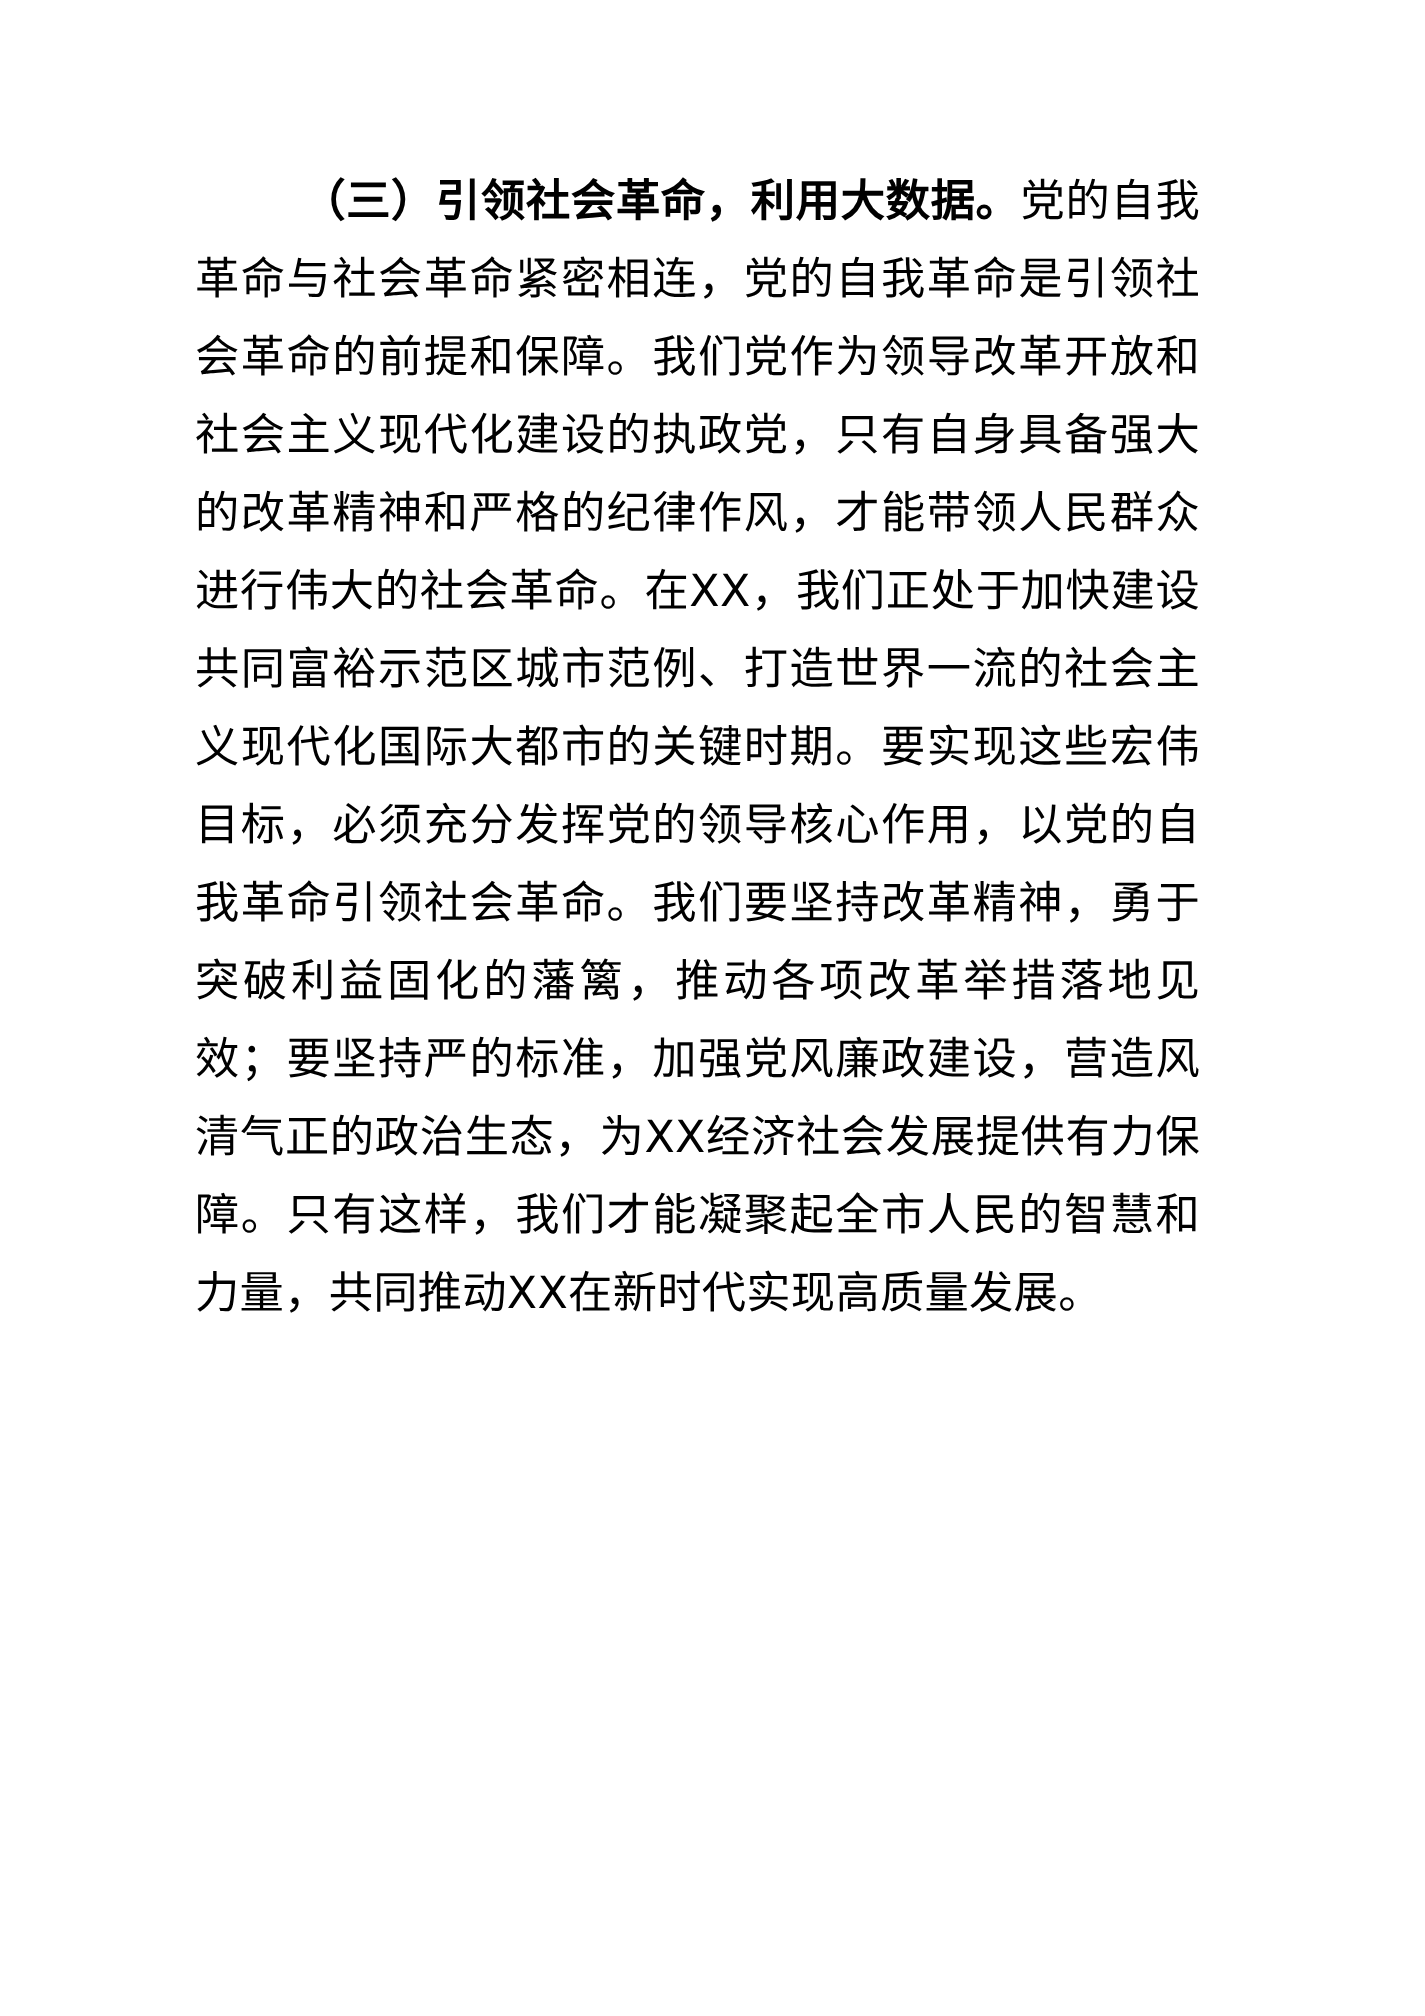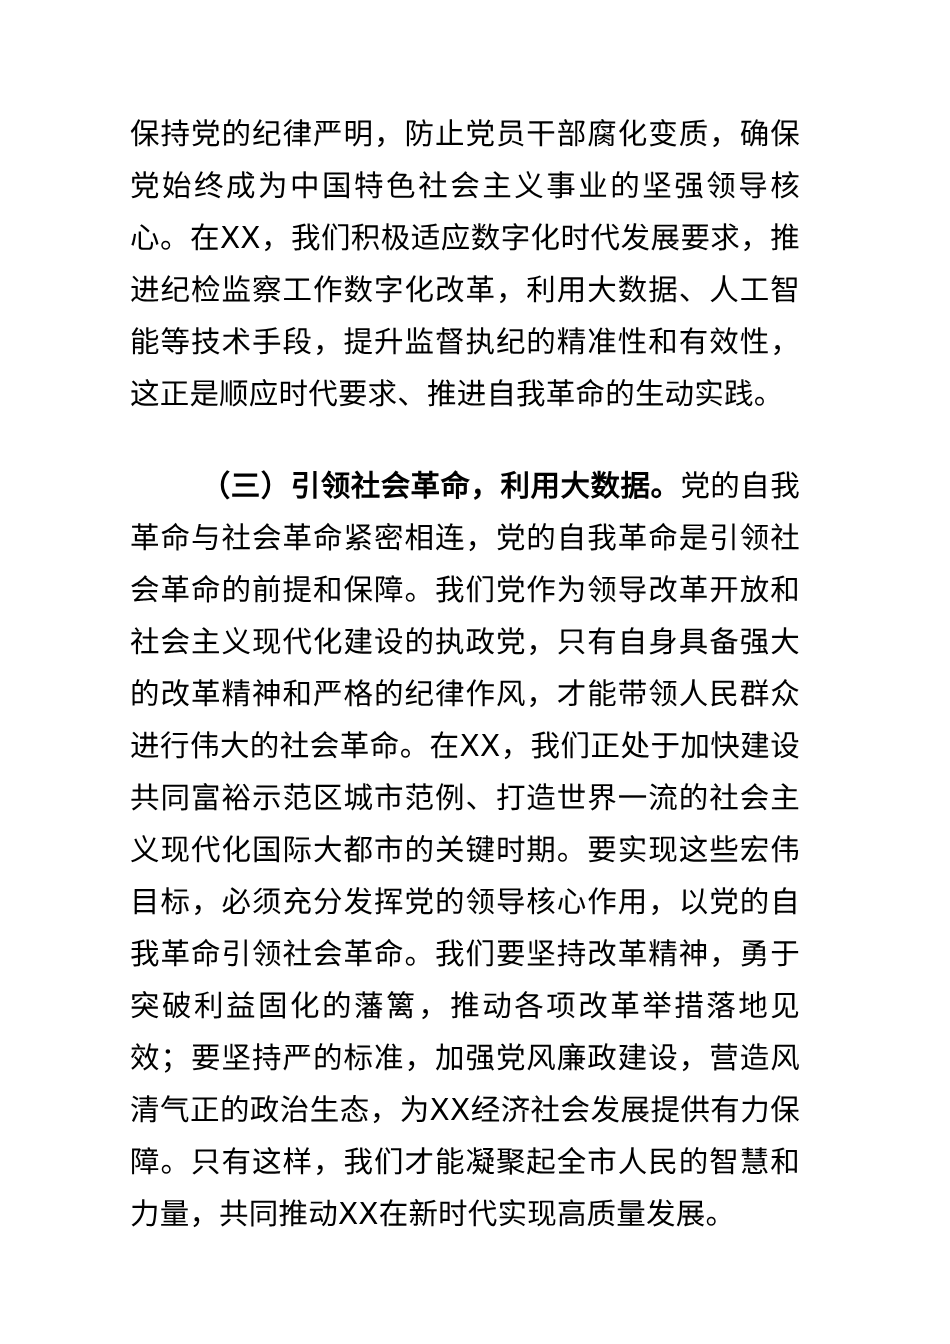--- a/index.html
+++ b/index.html
@@ -42,22 +42,19 @@
   .bold {
     font-weight: bold;
   }
 </style>
 </head>
 <body>
 
 <div class="page">
   <div class="doc-body">
 
-    <p class="para">
-      <span>保持党的纪律严明，防止党员干部腐化变质，确保党始终成为中国特色社会主义事业的坚强领导核心。在XX，我们积极适应数字化时代发展要求，推进纪检监察工作数字化改革，利用大数据、人工智能等技术手段，提升监督执纪的精准性和有效性，这正是顺应时代要求、推进自我革命的生动实践。</span>
-    </p>
 
     <p class="para indent">
       <span class="bold">（三）引领社会革命，利用大数据。</span><span>党的自我革命与社会革命紧密相连，党的自我革命是引领社会革命的前提和保障。我们党作为领导改革开放和社会主义现代化建设的执政党，只有自身具备强大的改革精神和严格的纪律作风，才能带领人民群众进行伟大的社会革命。在XX，我们正处于加快建设共同富裕示范区城市范例、打造世界一流的社会主义现代化国际大都市的关键时期。要实现这些宏伟目标，必须充分发挥党的领导核心作用，以党的自我革命引领社会革命。我们要坚持改革精神，勇于突破利益固化的藩篱，推动各项改革举措落地见效；要坚持严的标准，加强党风廉政建设，营造风清气正的政治生态，为XX经济社会发展提供有力保障。只有这样，我们才能凝聚起全市人民的智慧和力量，共同推动XX在新时代实现高质量发展。</span>
     </p>
 
   </div>
 </div>
 
 </body></html>

